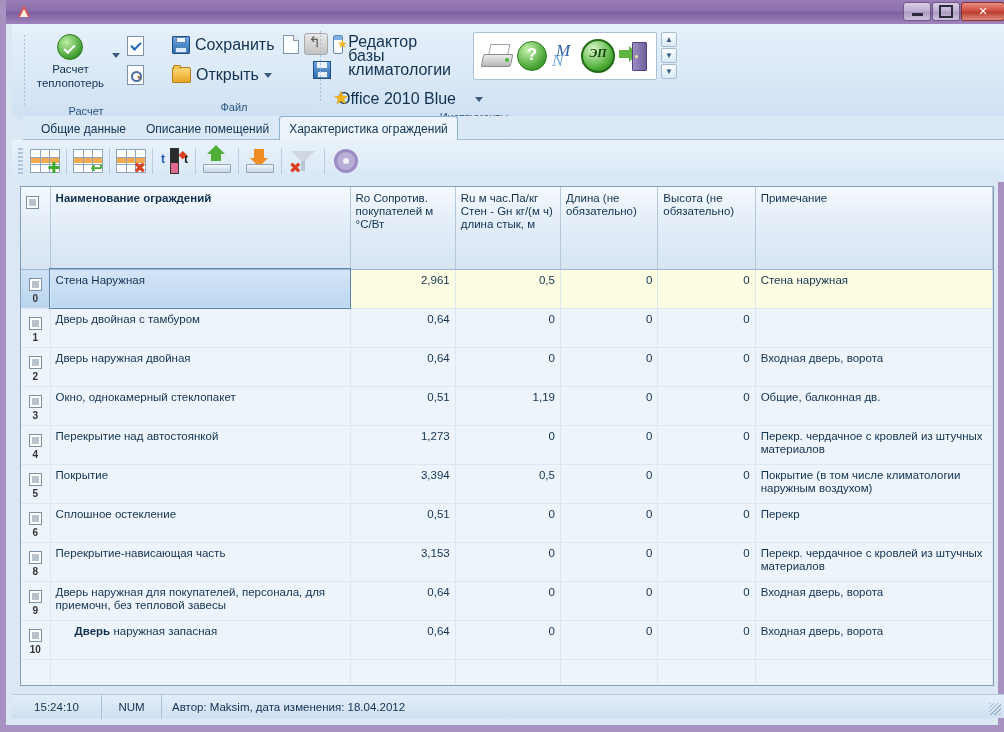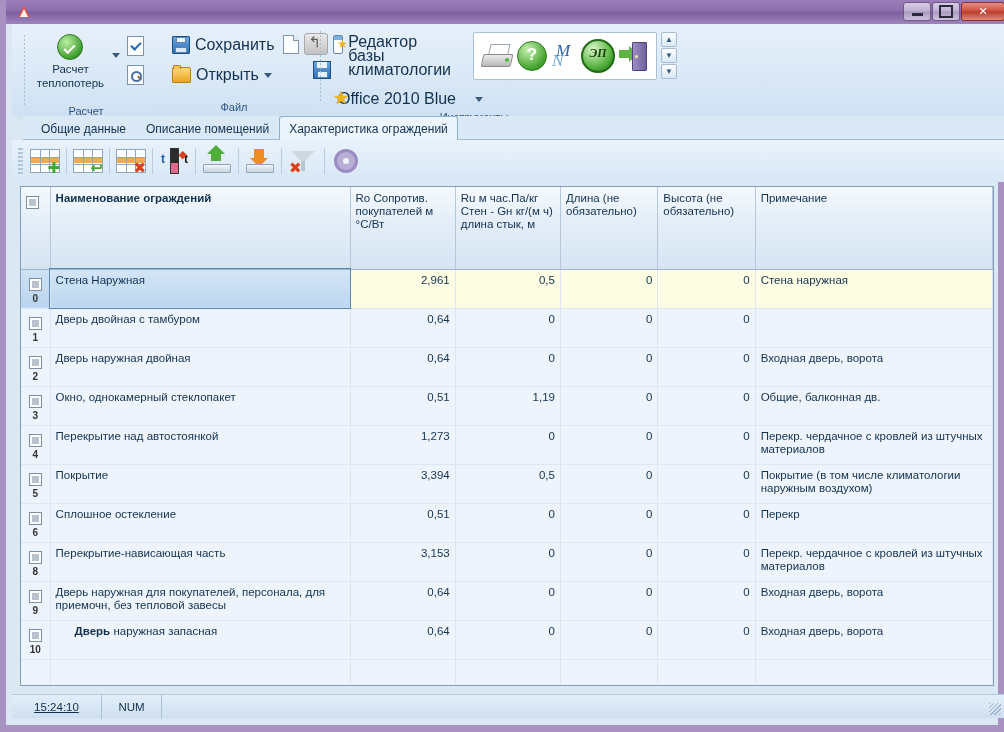--- a/index.html
+++ b/index.html
@@ -261,21 +261,21 @@
   .tailrow td{border-right:1px solid #dde7f1;border-bottom:none;height:auto;}
   
   .statusbar{
     position:absolute;left:6px;bottom:7px;width:992px;height:24px;
     background:linear-gradient(180deg,#e3eefa,#cfe0f1);
     display:flex;align-items:center;border-top:1px solid #b2c8dc;box-sizing:border-box;
   }
   .sb-cell{height:24px;display:flex;align-items:center;padding:0 10px;
     border-right:1px solid #a9c1d6;font-size:11.5px;color:#11314f;box-sizing:border-box;}
   .sb-cell.first{width:200px;font-weight:bold;}
-  .sb-cell.time{width:90px;justify-content:center;text-decoration:underline;}
+  .sb-cell.time{width:90px;justify-content:center;}
   .sb-cell.num{width:60px;justify-content:center;}
   .sb-grip{position:absolute;right:3px;bottom:3px;width:12px;height:12px;
     background:repeating-linear-gradient(135deg,#9fb5c9 0 1px,transparent 1px 3px);}
 </style>
 </head>
 <body>
 
 <div class="window">
 
   <div class="titlebar">
@@ -599,16 +599,17 @@
             <td style="height: 200px; border-bottom: none;"></td>
             <td style="height: 200px; border-bottom: none;"></td>
           </tr>
         </tbody>
     </table>
   </div>
 
   <div class="statusbar">
     <div class="sb-cell time">15:24:10</div>
     <div class="sb-cell num">NUM</div>
+    <div class="sb-cell" style="border-right:none;">Автор: Maksim, дата изменения: 18.04.2012</div>
     <div class="sb-grip"></div>
   </div>
 
 </div>
 
 </body></html>

